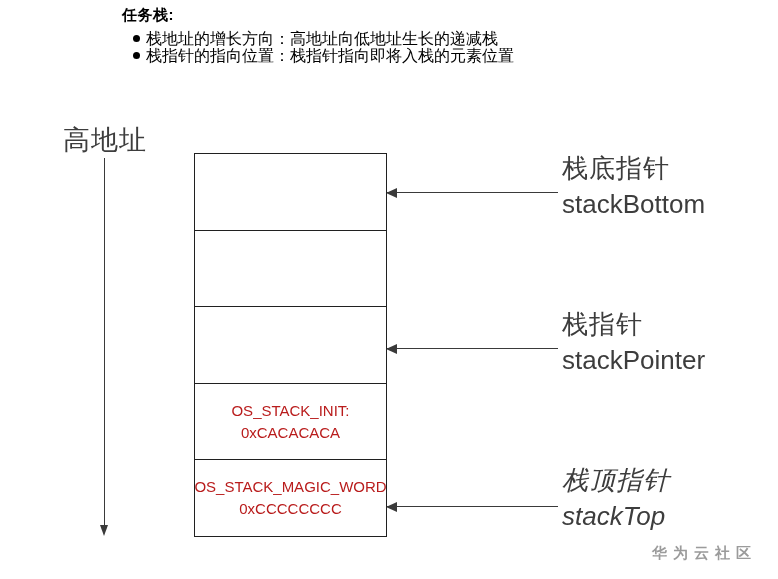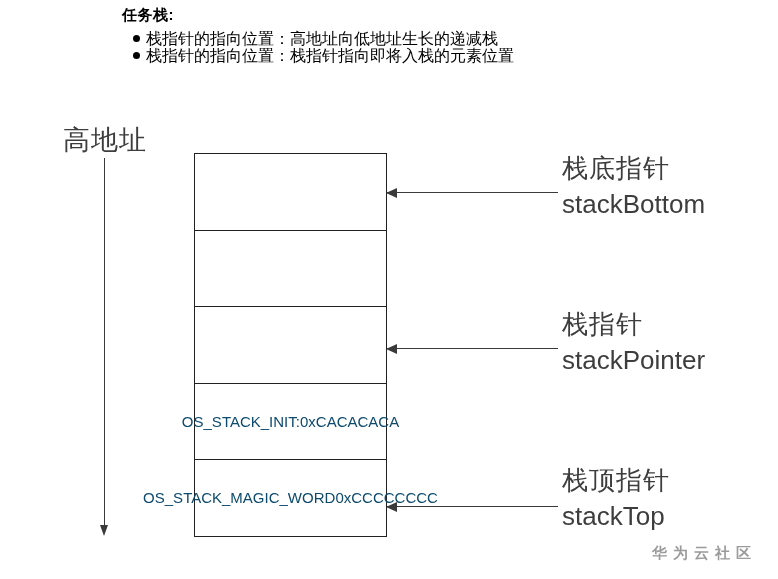--- a/index.html
+++ b/index.html
@@ -74,26 +74,26 @@
     left: 194px; top: 153px;
     width: 191px; height: 382px;
     border: 1px solid #202020;
     display: flex;
     flex-direction: column;
   }
   .stack-cell {
     flex: 1 1 0;
     border-top: 1px solid #202020;
     display: flex;
-    flex-direction: row;
+    flex-direction: column;
     align-items: center;
     justify-content: center;
     font-size: 15px;
     line-height: 22px;
-    color: #0c4a6e;
+    color: #b91c1c;
     text-align: center;
     white-space: nowrap;
   }
   .stack-cell:first-child { border-top: none; }
 
   
   .h-arrow {
     position: absolute;
     left: 387px;
     width: 171px; height: 1px;
@@ -116,21 +116,21 @@
     position: absolute;
     left: 562px;
     color: #3d3d3d;
     font-size: 26px;
     line-height: 36px;
     white-space: nowrap;
   }
   .ptr-label .cn { letter-spacing: 1px; }
   #ptr-0 { top: 150px; }
   #ptr-1 { top: 306px; }
-  #ptr-2 { top: 462px; }
+  #ptr-2 { top: 462px; font-style: italic; }
 
   
   .watermark {
     position: absolute;
     left: 652px; top: 544px;
     font-size: 15px;
     letter-spacing: 6px;
     color: #9b9b9b;
     font-weight: 700;
     white-space: nowrap;
@@ -138,21 +138,21 @@
 </style>
 </head>
 <body>
 
 <div class="canvas">
 
   <div class="doc-title">任务栈:</div>
 
   <div class="bullet-line" id="bullet-0">
     <span class="dot"></span>
-    <span>栈指针的指向位置：高地址向低地址生长的递减栈</span>
+    <span>栈地址的增长方向：高地址向低地址生长的递减栈</span>
   </div>
   <div class="bullet-line" id="bullet-1">
     <span class="dot"></span>
     <span>栈指针的指向位置：栈指针指向即将入栈的元素位置</span>
   </div>
 
   <div class="addr-label" id="high-addr">高地址</div>
   <div class="v-arrow"></div>
 
   <div class="stack-box">

